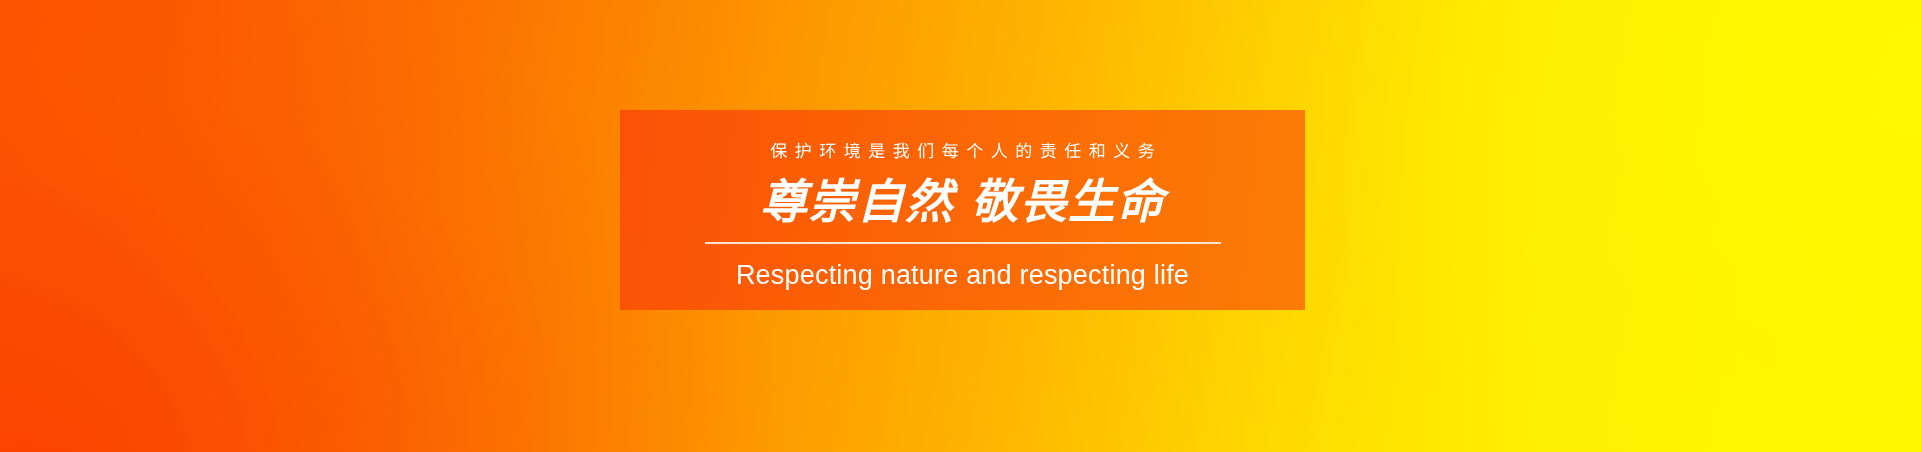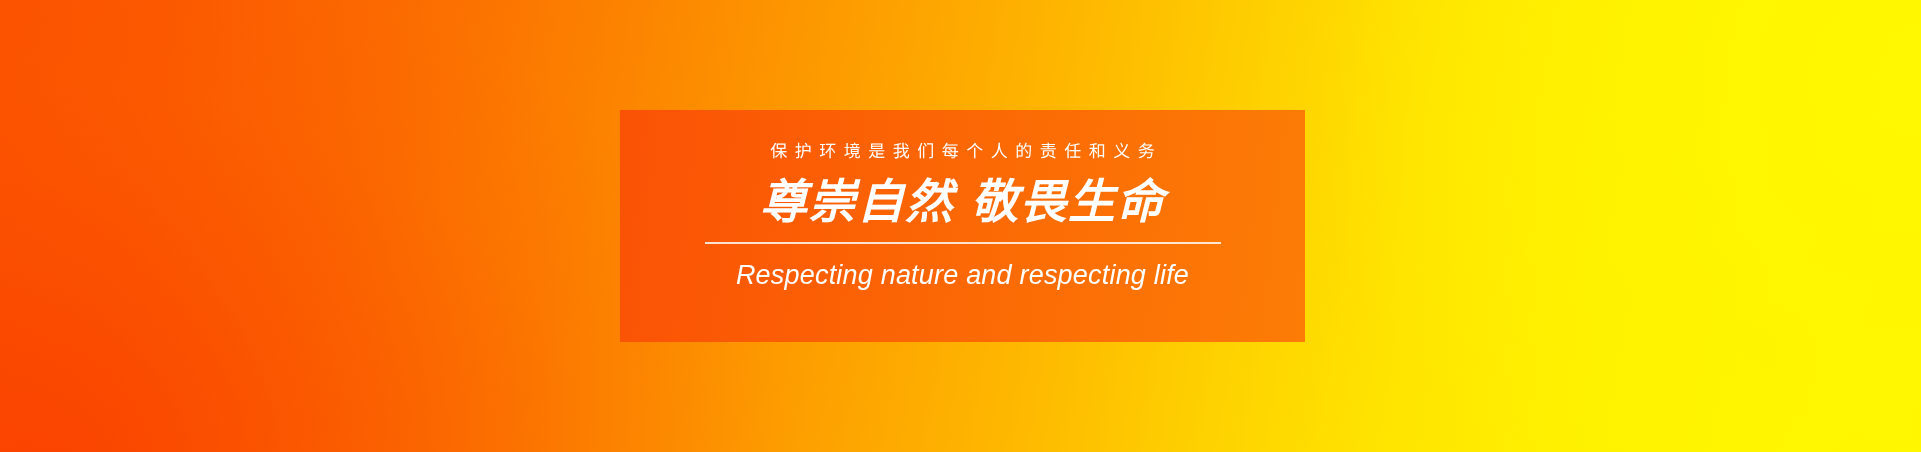--- a/index.html
+++ b/index.html
@@ -69,21 +69,21 @@
         rgba(255, 244, 0, 0.52) 42%,
         rgba(255, 240, 0, 0) 78%);
   }
 
   
   .content-panel {
     position: absolute;
     left: 620px;
     top: 110px;
     width: 685px;
-    height: 232px;
+    height: 200px;
     background: linear-gradient(96deg,
       #fa5205 0%,
       #fb5b05 22%,
       #fb6705 48%,
       #fc7205 74%,
       #fc7c06 100%);
     box-sizing: border-box;
     display: flex;
     flex-direction: column;
     align-items: center;
@@ -129,21 +129,20 @@
 
   
   .subtitle {
     margin-top: 16px;
     color: #ffffff;
     font-size: 27px;
     font-weight: 400;
     letter-spacing: 0.2px;
     line-height: 1.15;
     white-space: nowrap;
-    font-style: italic;
   }
 </style>
 </head>
 <body>
 
 <div class="banner-root">
 
   <div class="bg-gradient"></div>
   <div class="bg-corner-top"></div>
   <div class="bg-corner-warm"></div>

